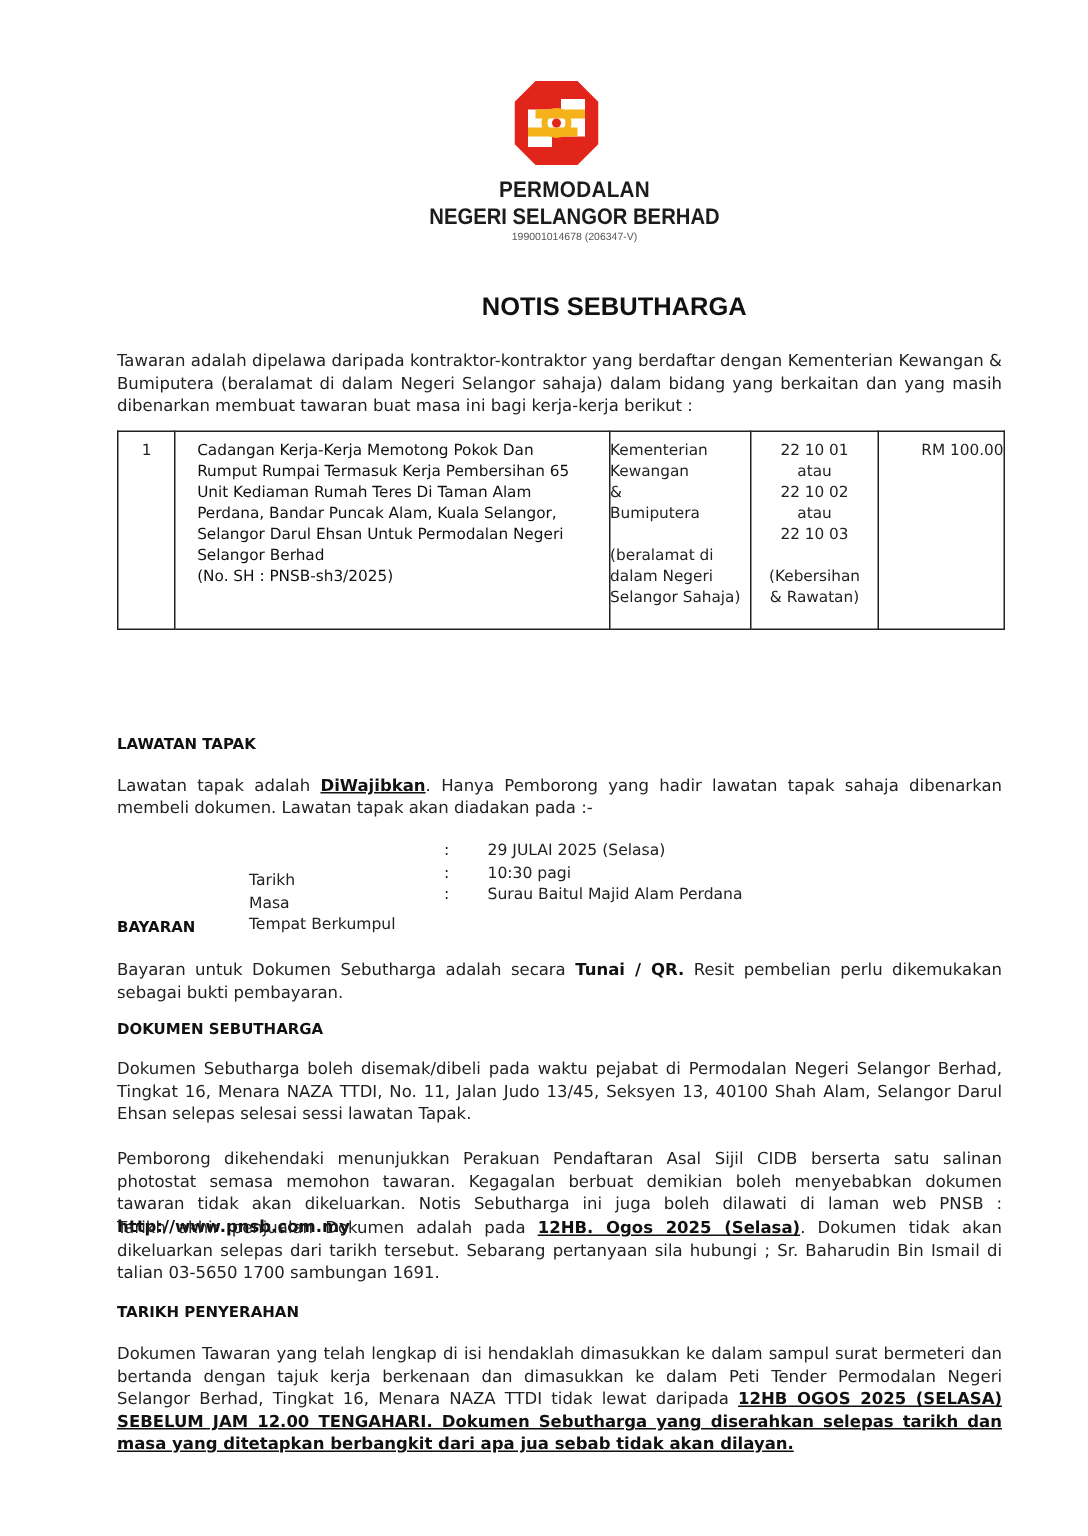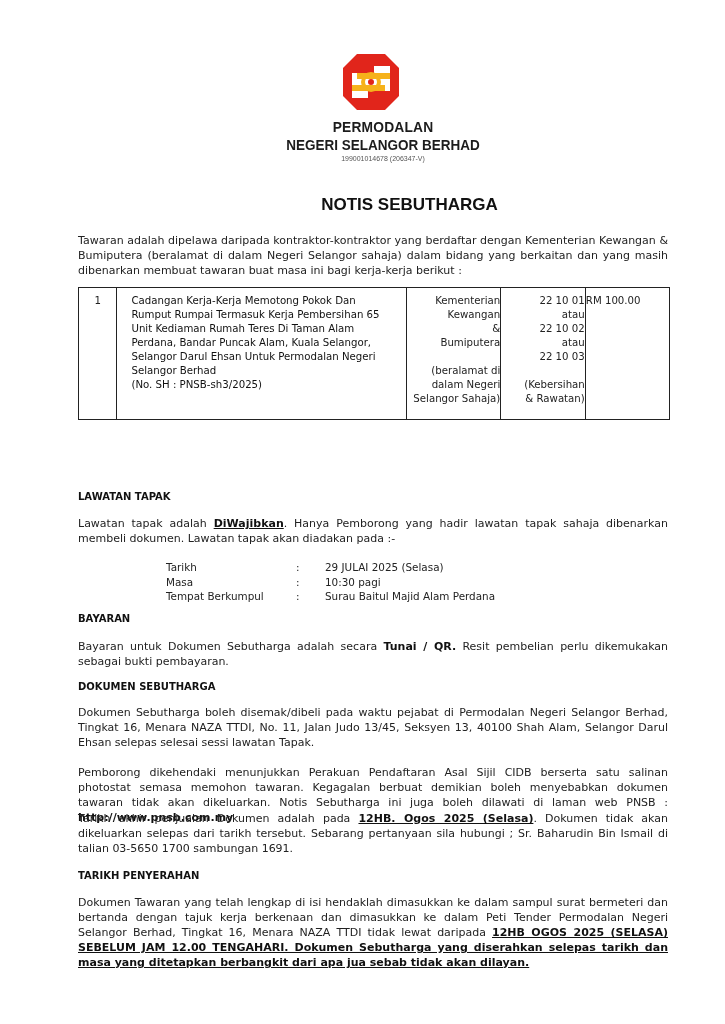--- a/index.html
+++ b/index.html
@@ -18,26 +18,26 @@
   .u { text-decoration: underline; }
   .heading { position: absolute; left: 78px; font-size: 10px; font-weight: bold; color: #111; }
 
   table.works { position: absolute; left: 78px; top: 287px; width: 592px; border-collapse: collapse; font-size: 10.2px; color: #222; }
   table.works td { border: 1px solid #222; vertical-align: top; padding: 0; }
   table.works tr.hdr td { height: 41px; vertical-align: middle; text-align: center; }
   table.works tr.row td { height: 125px; padding-top: 6px; line-height: 14px; }
   .c-bil { width: 38px; text-align: center; }
   .c-tajuk { width: 292px; }
   .c-tajuk .inner { padding-left: 14px; font-weight: normal; color: #111; }
-  .c-daftar { width: 94px; text-align: right; }
-  .c-kod { width: 84px; text-align: right; }
-  .c-harga { width: 84px; text-align: left; }
+  .c-daftar { width: 94px; text-align: left; }
+  .c-kod { width: 84px; text-align: center; }
+  .c-harga { width: 84px; text-align: right; }
 
   .kv { position: absolute; left: 166px; font-size: 10.4px; color: #222; line-height: 14.5px; }
-  .kv .k { position: absolute; left: 0; white-space: nowrap; }
+  .kv .k { position: absolute; left: 0; white-space: nowrap; margin-top: 20px; }
   .kv .sep { position: absolute; left: 130px; }
   .kv .v { position: absolute; left: 159px; white-space: nowrap; }
 </style>
 </head>
 <body>
 
 <div class="logo-wrap">
   <svg class="logo-mark" viewBox="0 0 56 56">
     <polygon points="14,0 42,0 56,14 56,42 42,56 14,56 0,42 0,14" fill="#e1251b"></polygon>
     <rect x="9" y="12" width="38" height="32" fill="#ffffff"></rect>

